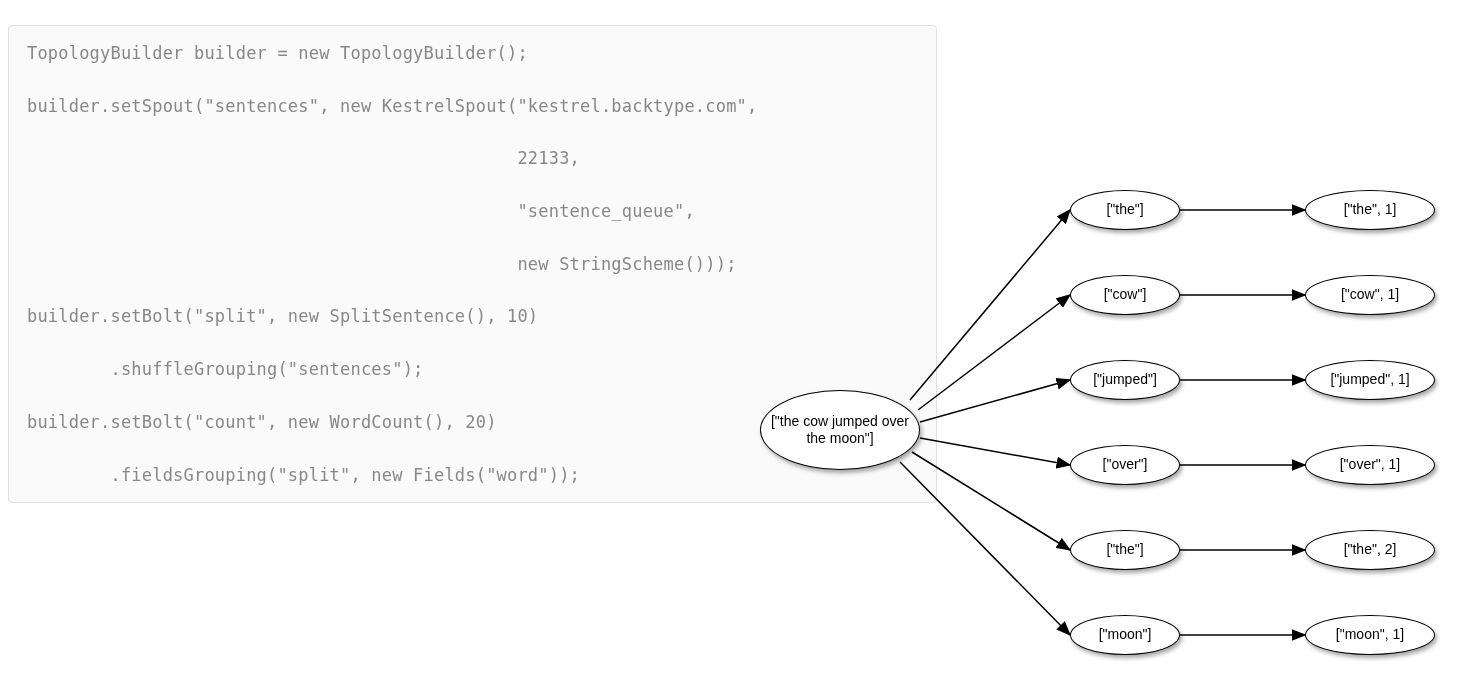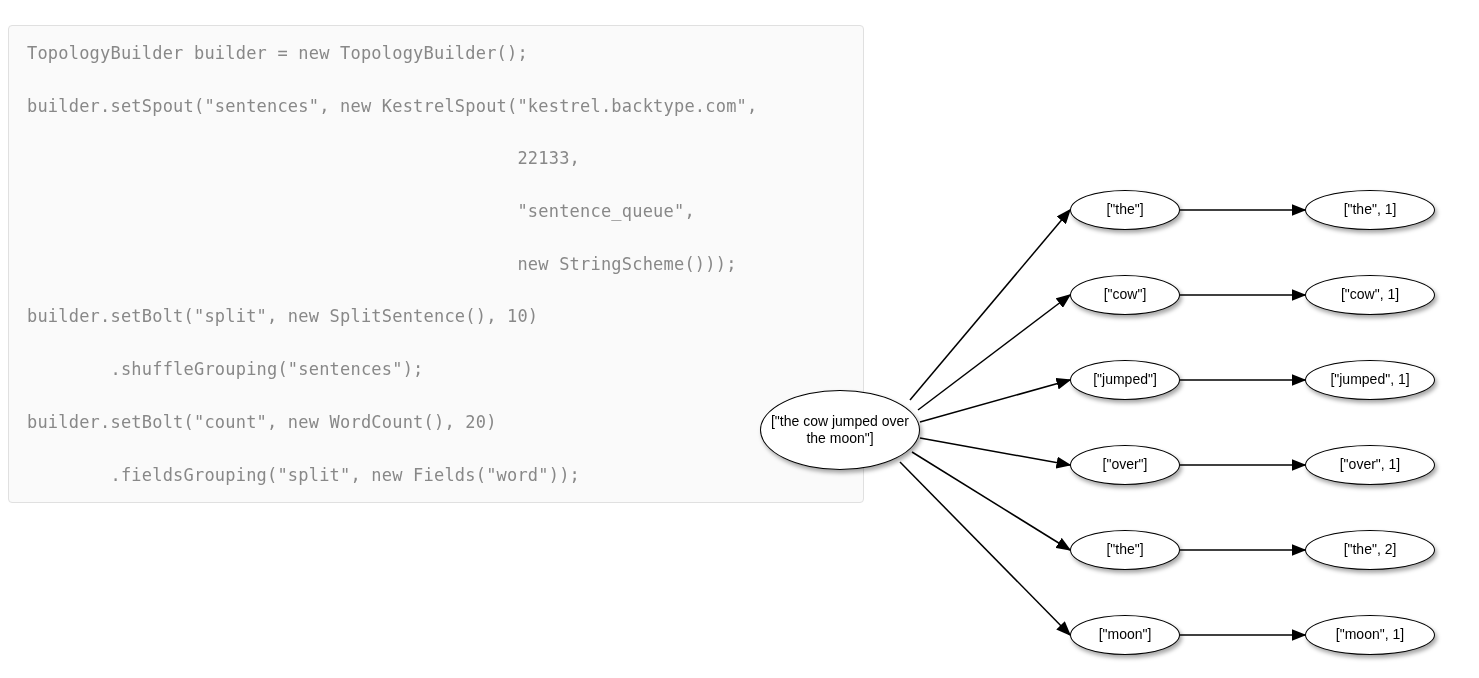--- a/index.html
+++ b/index.html
@@ -9,21 +9,21 @@
     width: 1479px;
     height: 678px;
     font-family: "Courier New", monospace;
     background: #fff;
     position: relative;
   }
   .code-block {
     position: absolute;
     left: 8px;
     top: 8px;
-    width: 856px;
+    width: 929px;
     background: #fafafa;
     border: 1px solid #e0e0e0;
     border-radius: 4px;
     padding: 14px 18px;
     font-size: 17px;
     color: #888;
     line-height: 1.55;
     white-space: pre;
     letter-spacing: 0.2px;
   }

